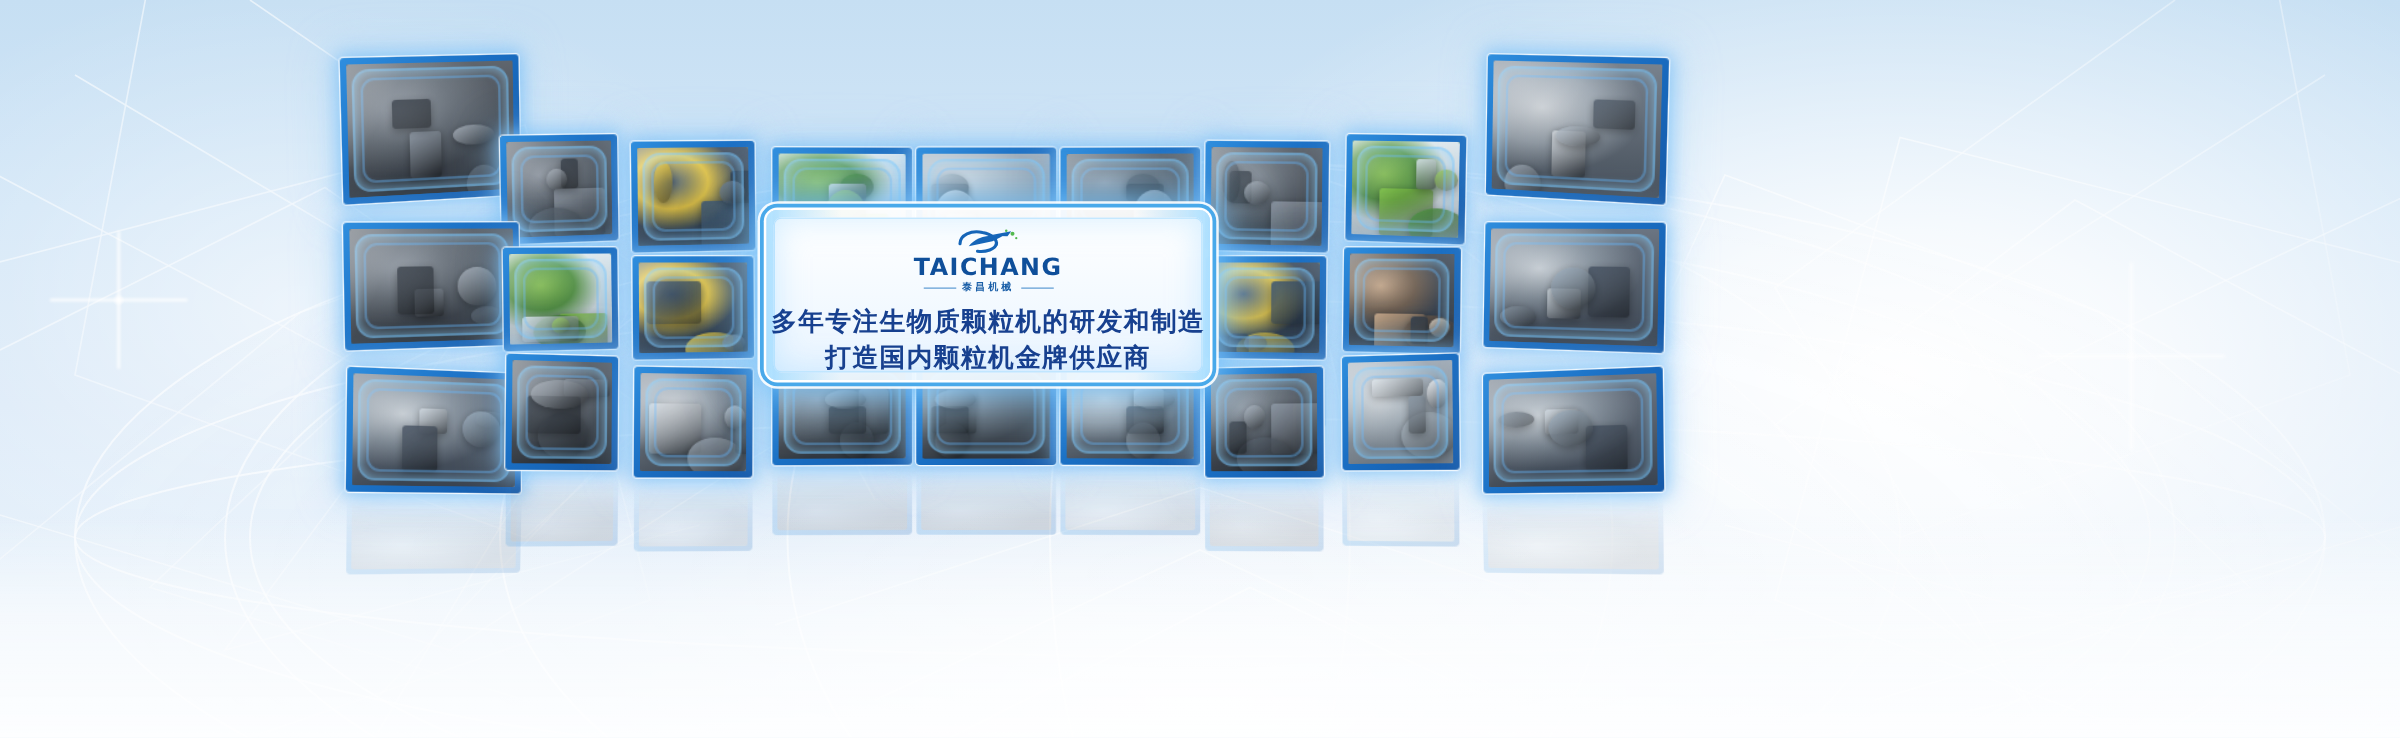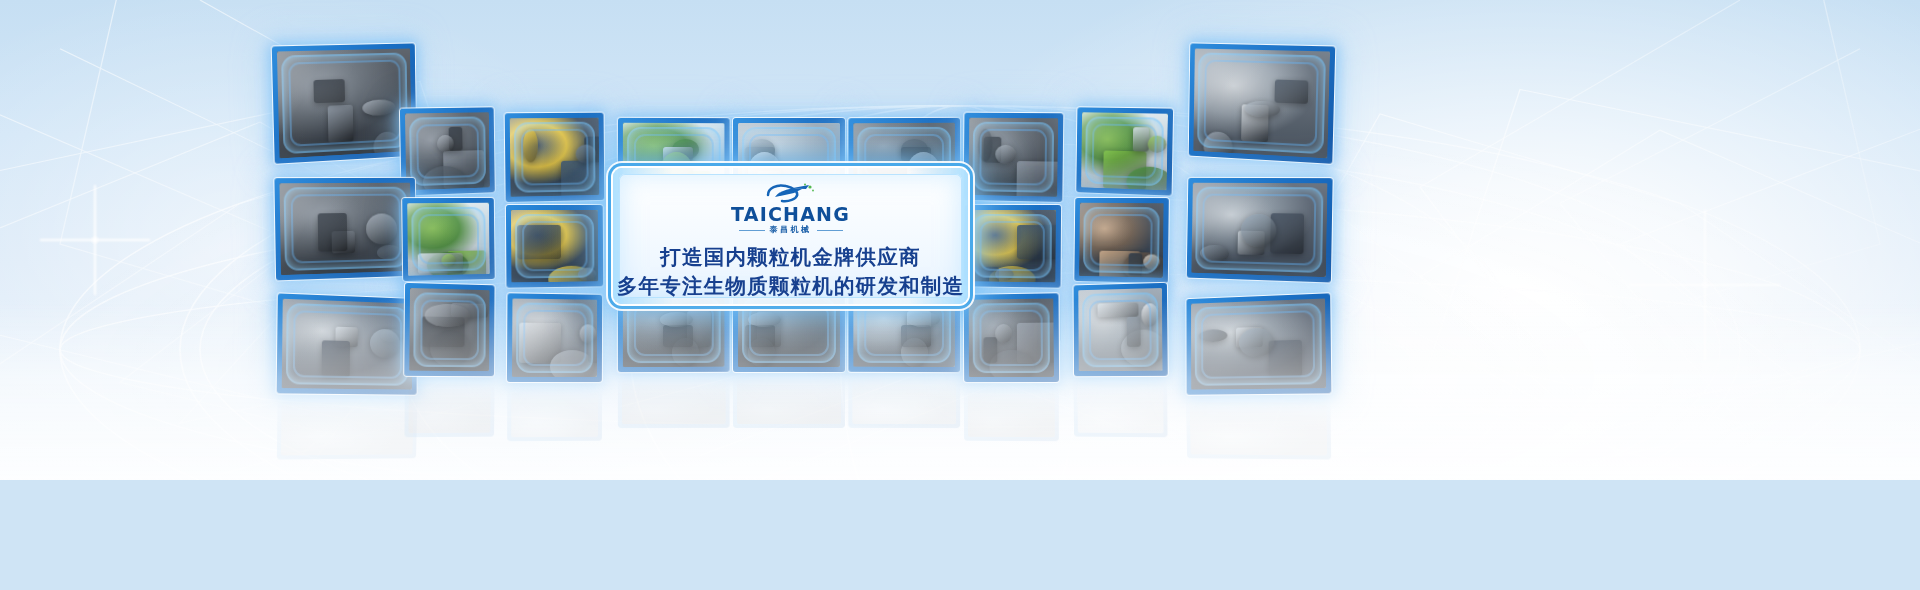--- a/index.html
+++ b/index.html
@@ -6,21 +6,21 @@
   html,body { width:1920px; height:590px; overflow:hidden; }
   body {
     font-family:"DejaVu Sans","Liberation Sans",sans-serif;
     background:#cfe4f5;
     position:relative;
   }
 
   
   #banner {
     position:absolute; inset:0;
-    width:1920px; height:480px;
+    width:1920px; height:590px;
     overflow:hidden;
     background:
       linear-gradient(180deg, #c6dff3 0%, #d2e6f7 28%, #dceaf8 55%, #e6f1fb 78%, #eef5fc 100%);
   }
   .bg-sky {
     position:absolute; inset:0;
     background:
       radial-gradient(ellipse 900px 520px at 1520px 300px, rgba(255,255,255,0.98) 0%, rgba(255,255,255,0.80) 22%, rgba(255,255,255,0.35) 48%, rgba(255,255,255,0) 72%),
       radial-gradient(ellipse 520px 360px at 240px 250px, rgba(255,255,255,0.55) 0%, rgba(255,255,255,0.18) 45%, rgba(255,255,255,0) 75%),
       radial-gradient(ellipse 700px 300px at 960px 560px, rgba(255,255,255,0.75) 0%, rgba(255,255,255,0) 70%);
@@ -771,21 +771,21 @@
         </svg>
         <div class="logo-word">TAICHANG</div>
         <div class="logo-cn-row">
           <span class="logo-rule"></span>
           <span class="logo-cn">泰昌机械</span>
           <span class="logo-rule"></span>
         </div>
       </div>
 
       <div class="tagline">
+        <div class="tl">多年专注生物质颗粒机的研发和制造</div>
         <div class="tl">打造国内颗粒机金牌供应商</div>
-        <div class="tl">多年专注生物质颗粒机的研发和制造</div>
       </div>
 
     </div>
   </div>
 
   <div class="floor"></div>
 </div>
 
 </body></html>

